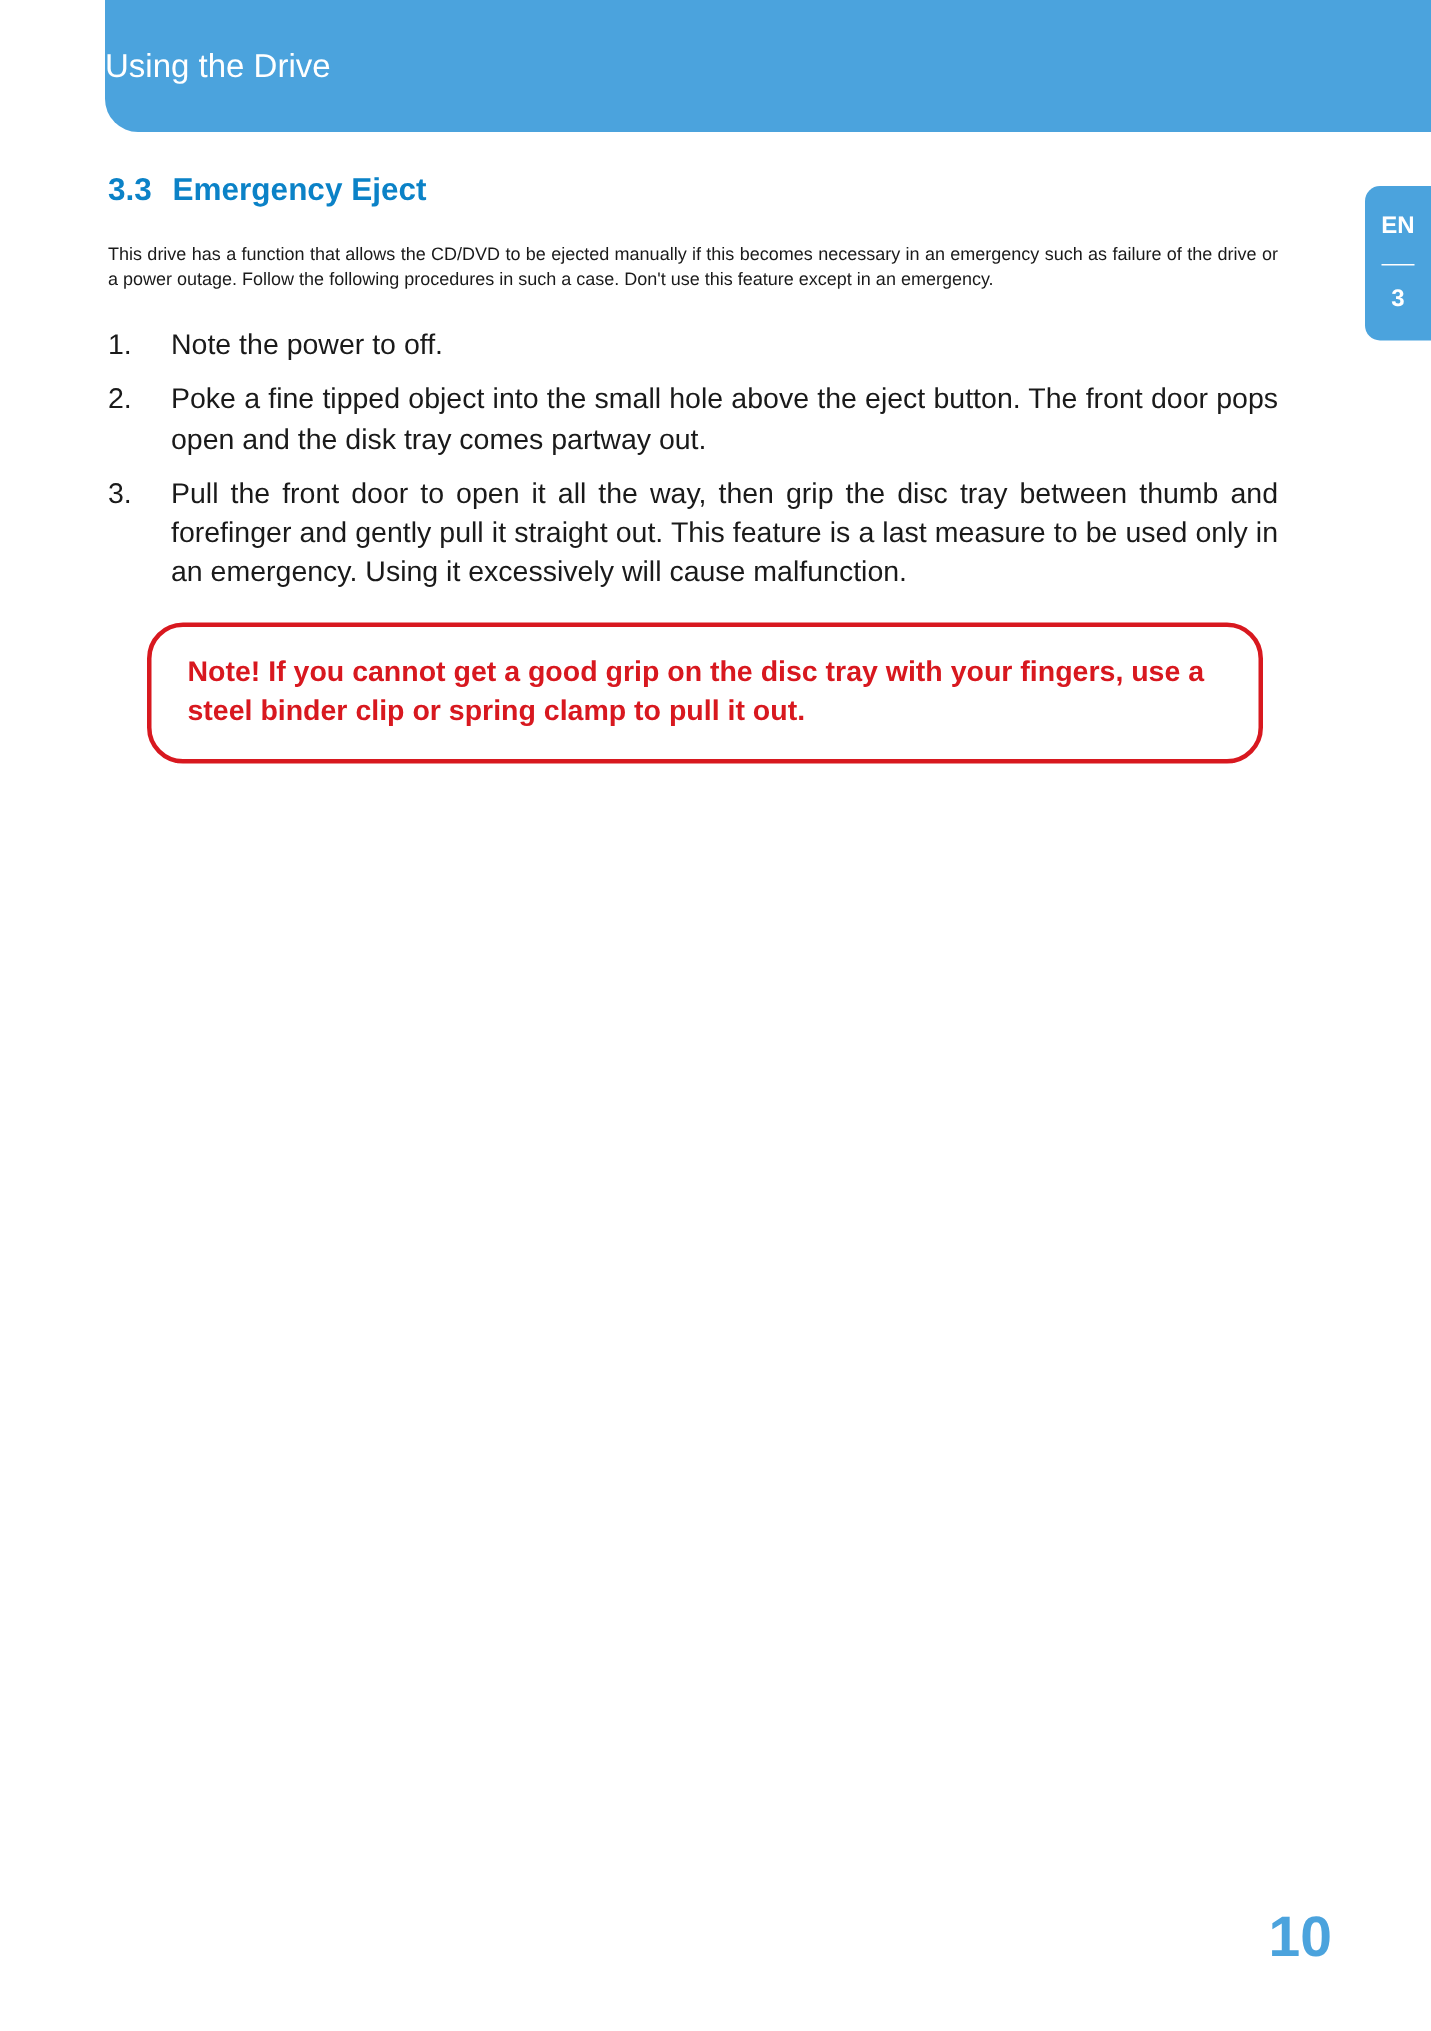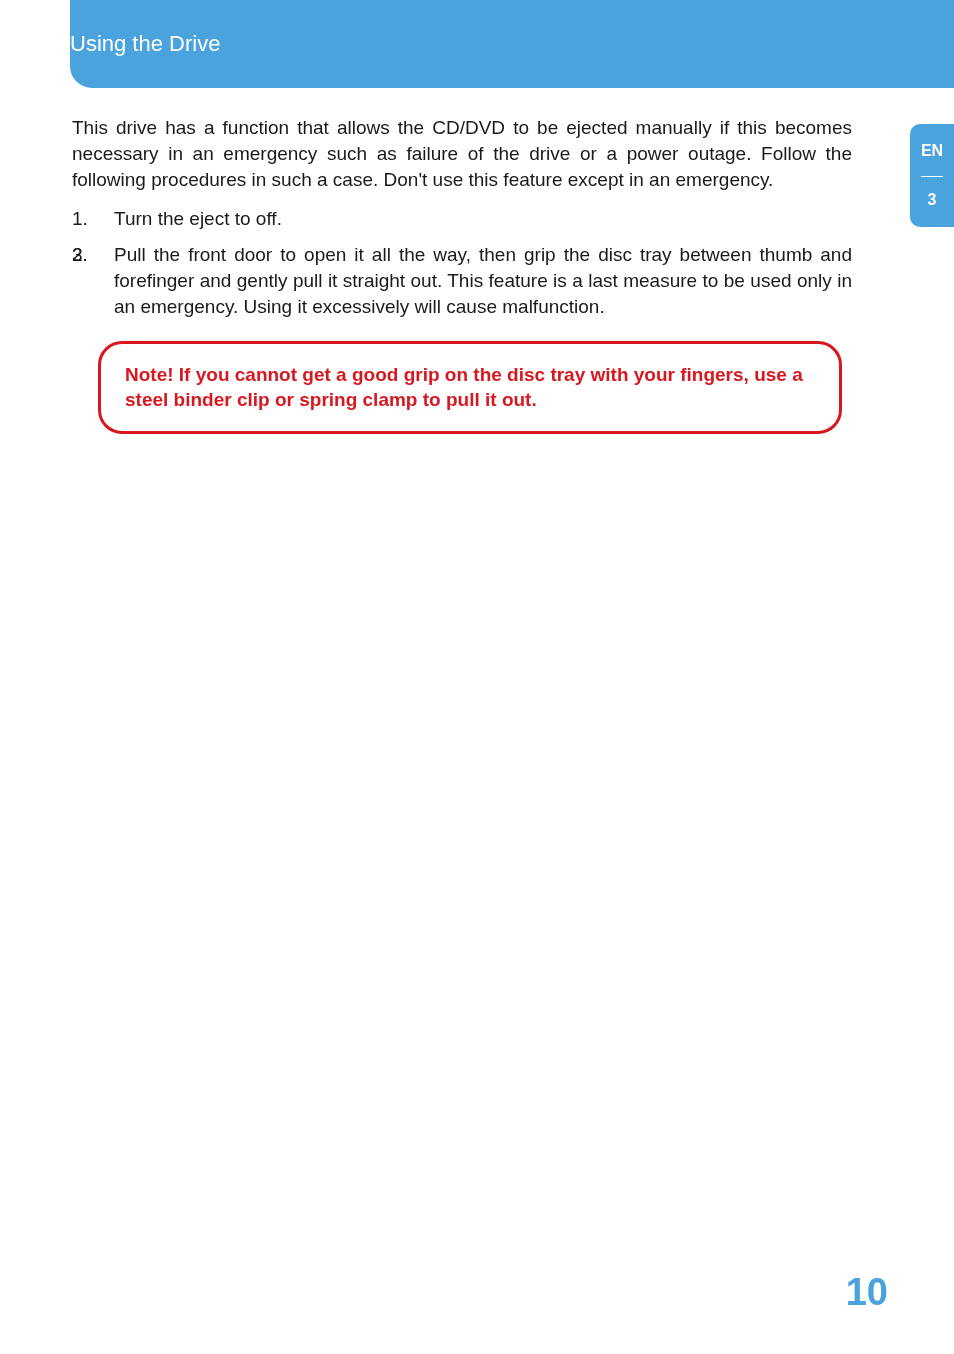--- a/index.html
+++ b/index.html
@@ -69,24 +69,24 @@
       color: #0b82c7;
       font-size: 21px;
       font-weight: 700;
       margin-bottom: 22px;
     }
     .section-number {
       margin-right: 8px;
     }
     .body-text {
       color: #1a1a1a;
-      font-size: 19px;
+      font-size: 12px;
       line-height: 1.38;
       text-align: justify;
-      margin-bottom: 12px;
+      margin-bottom: 24px;
     }
     .ordered-list {
       list-style: none;
       padding: 0;
       margin: 0 0 20px 0;
     }
     .ordered-list li {
       color: #1a1a1a;
       font-size: 19px;
       line-height: 1.38;
@@ -130,30 +130,35 @@
   <span class="header-title">Using the Drive</span>
 </div>
 
 <div class="side-tab">
   <div class="side-tab-lang">EN</div>
   <div class="side-tab-divider"></div>
   <div class="side-tab-num">3</div>
 </div>
 
 <div class="content">
+  <h2 class="section-heading">
+    <span class="section-number">3.3</span>
+    <span>Emergency Eject</span>
+  </h2>
 
   <p class="body-text">This drive has a function that allows the CD/DVD to be ejected manually if this becomes necessary in an emergency such as failure of the drive or a power outage. Follow the following procedures in such a case. Don't use this feature except in an emergency.</p>
 
   <ol class="ordered-list">
     <li>
       <span class="list-index">1.</span>
-      <span>Turn the eject to off.</span>
+      <span>Note the power to off.</span>
     </li>
     <li>
       <span class="list-index">2.</span>
+      <span>Poke a fine tipped object into the small hole above the eject button. The front door pops open and the disk tray comes partway out.</span>
     </li>
     <li>
       <span class="list-index">3.</span>
       <span>Pull the front door to open it all the way, then grip the disc tray between thumb and forefinger and gently pull it straight out. This feature is a last measure to be used only in an emergency. Using it excessively will cause malfunction.</span>
     </li>
   </ol>
 
   <div class="note-box">
     <p class="note-text">Note! If you cannot get a good grip on the disc tray with your fingers, use a steel binder clip or spring clamp to pull it out.</p>
   </div>

